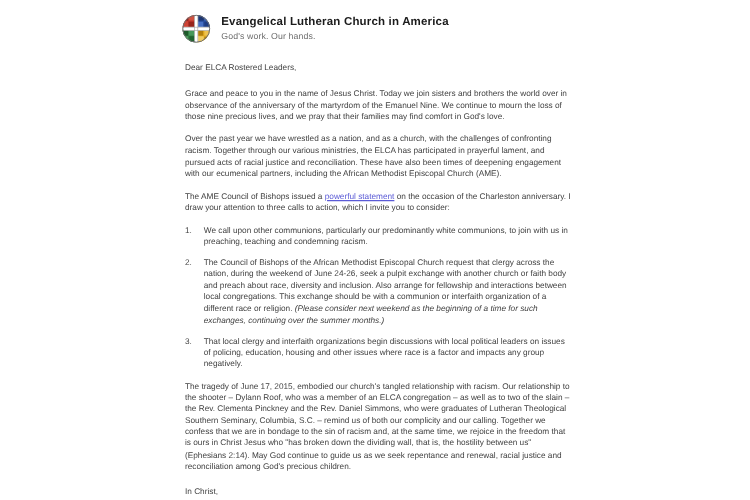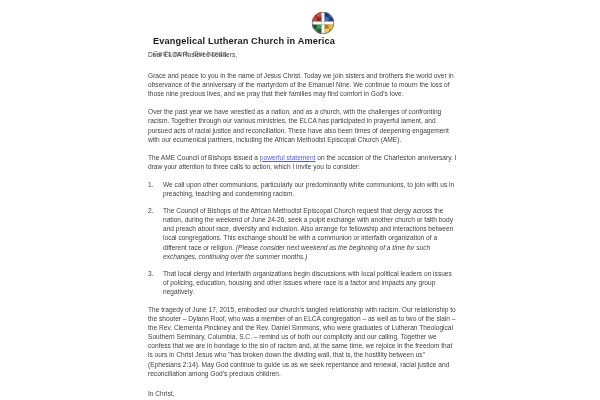--- a/index.html
+++ b/index.html
@@ -23,21 +23,20 @@
     background: #ffffff;
   }
 
   
   .letterhead {
     position: absolute;
     left: 145px;
     top: 10px;
     display: flex;
     align-items: flex-end;
-    flex-direction: column;
   }
   .logo {
     width: 24px;
     height: 24px;
     flex: 0 0 24px;
     margin-top: 1px;
     position: relative;
   }
   .logo svg { display: block; }
 

